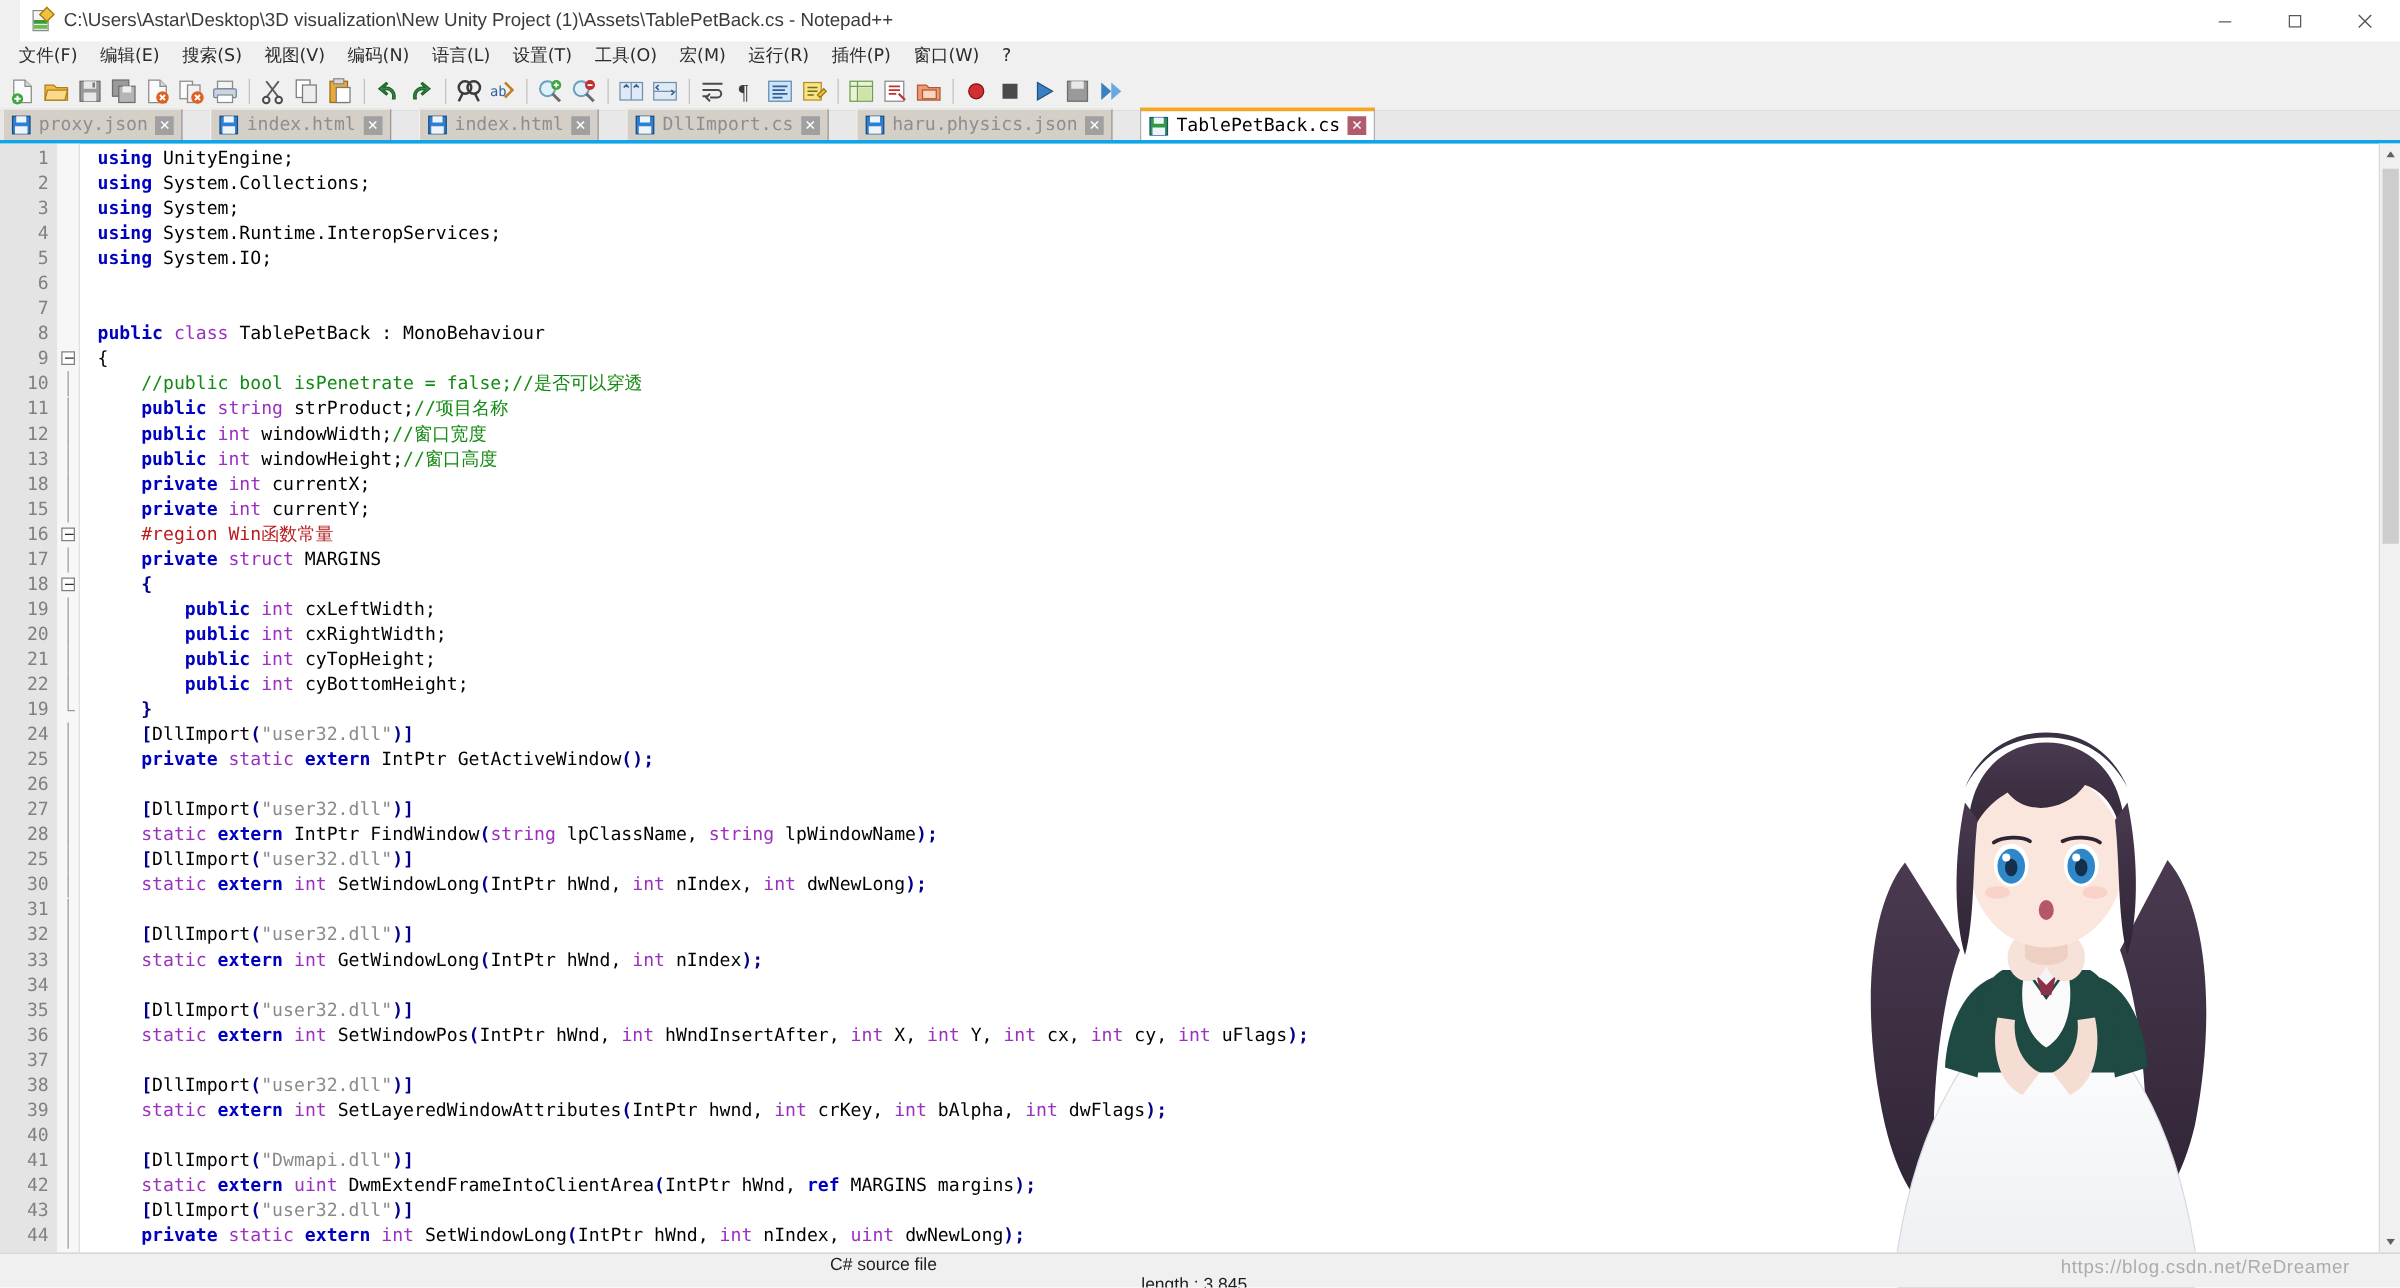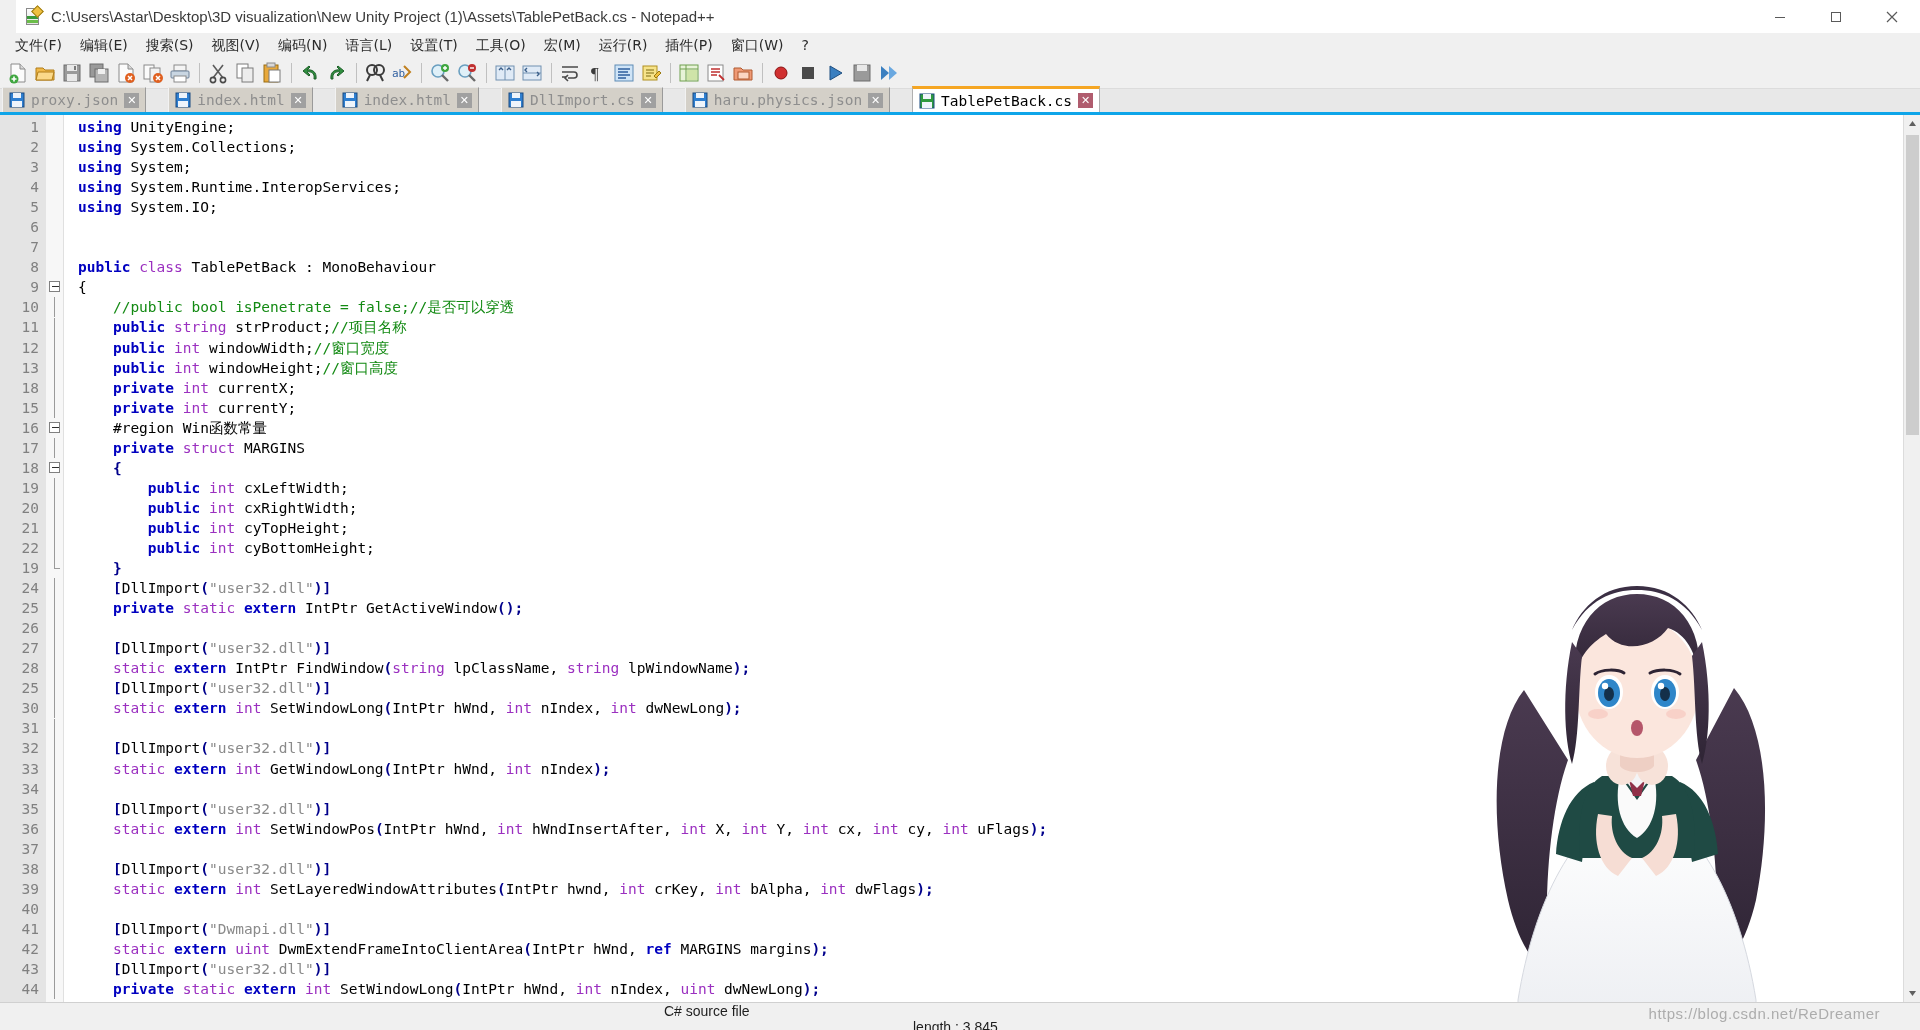--- a/index.html
+++ b/index.html
@@ -125,21 +125,21 @@
     flex:1 1 auto; position:relative; overflow:hidden;
     font-family:"DejaVu Sans Mono","Liberation Mono", monospace;
     font-size:14.5px; line-height:20.05px; padding-top:2px; padding-left:14px;
     white-space:pre; color:#000000;
   }
   .code .ln { height:20.05px; }
   .kw   { color:#0000c0; font-weight:bold; }
   .type { color:#9b30c0; }
   .cmt  { color:#138a13; }
   .str  { color:#8a8a8a; }
-  .pre  { color:#000000; }
+  .pre  { color:#b91c1c; }
   .op   { color:#00008b; font-weight:bold; }
   .pl   { color:#000000; }
 
   
   .vscroll {
     position:absolute; right:0; top:115px; bottom:28px; width:17px;
     background:#f0f0f0; border-left:1px solid #dcdcdc;
   }
   .vscroll .arrow-up, .vscroll .arrow-dn {
     position:absolute; left:0; width:17px; height:17px; background:#f0f0f0;

